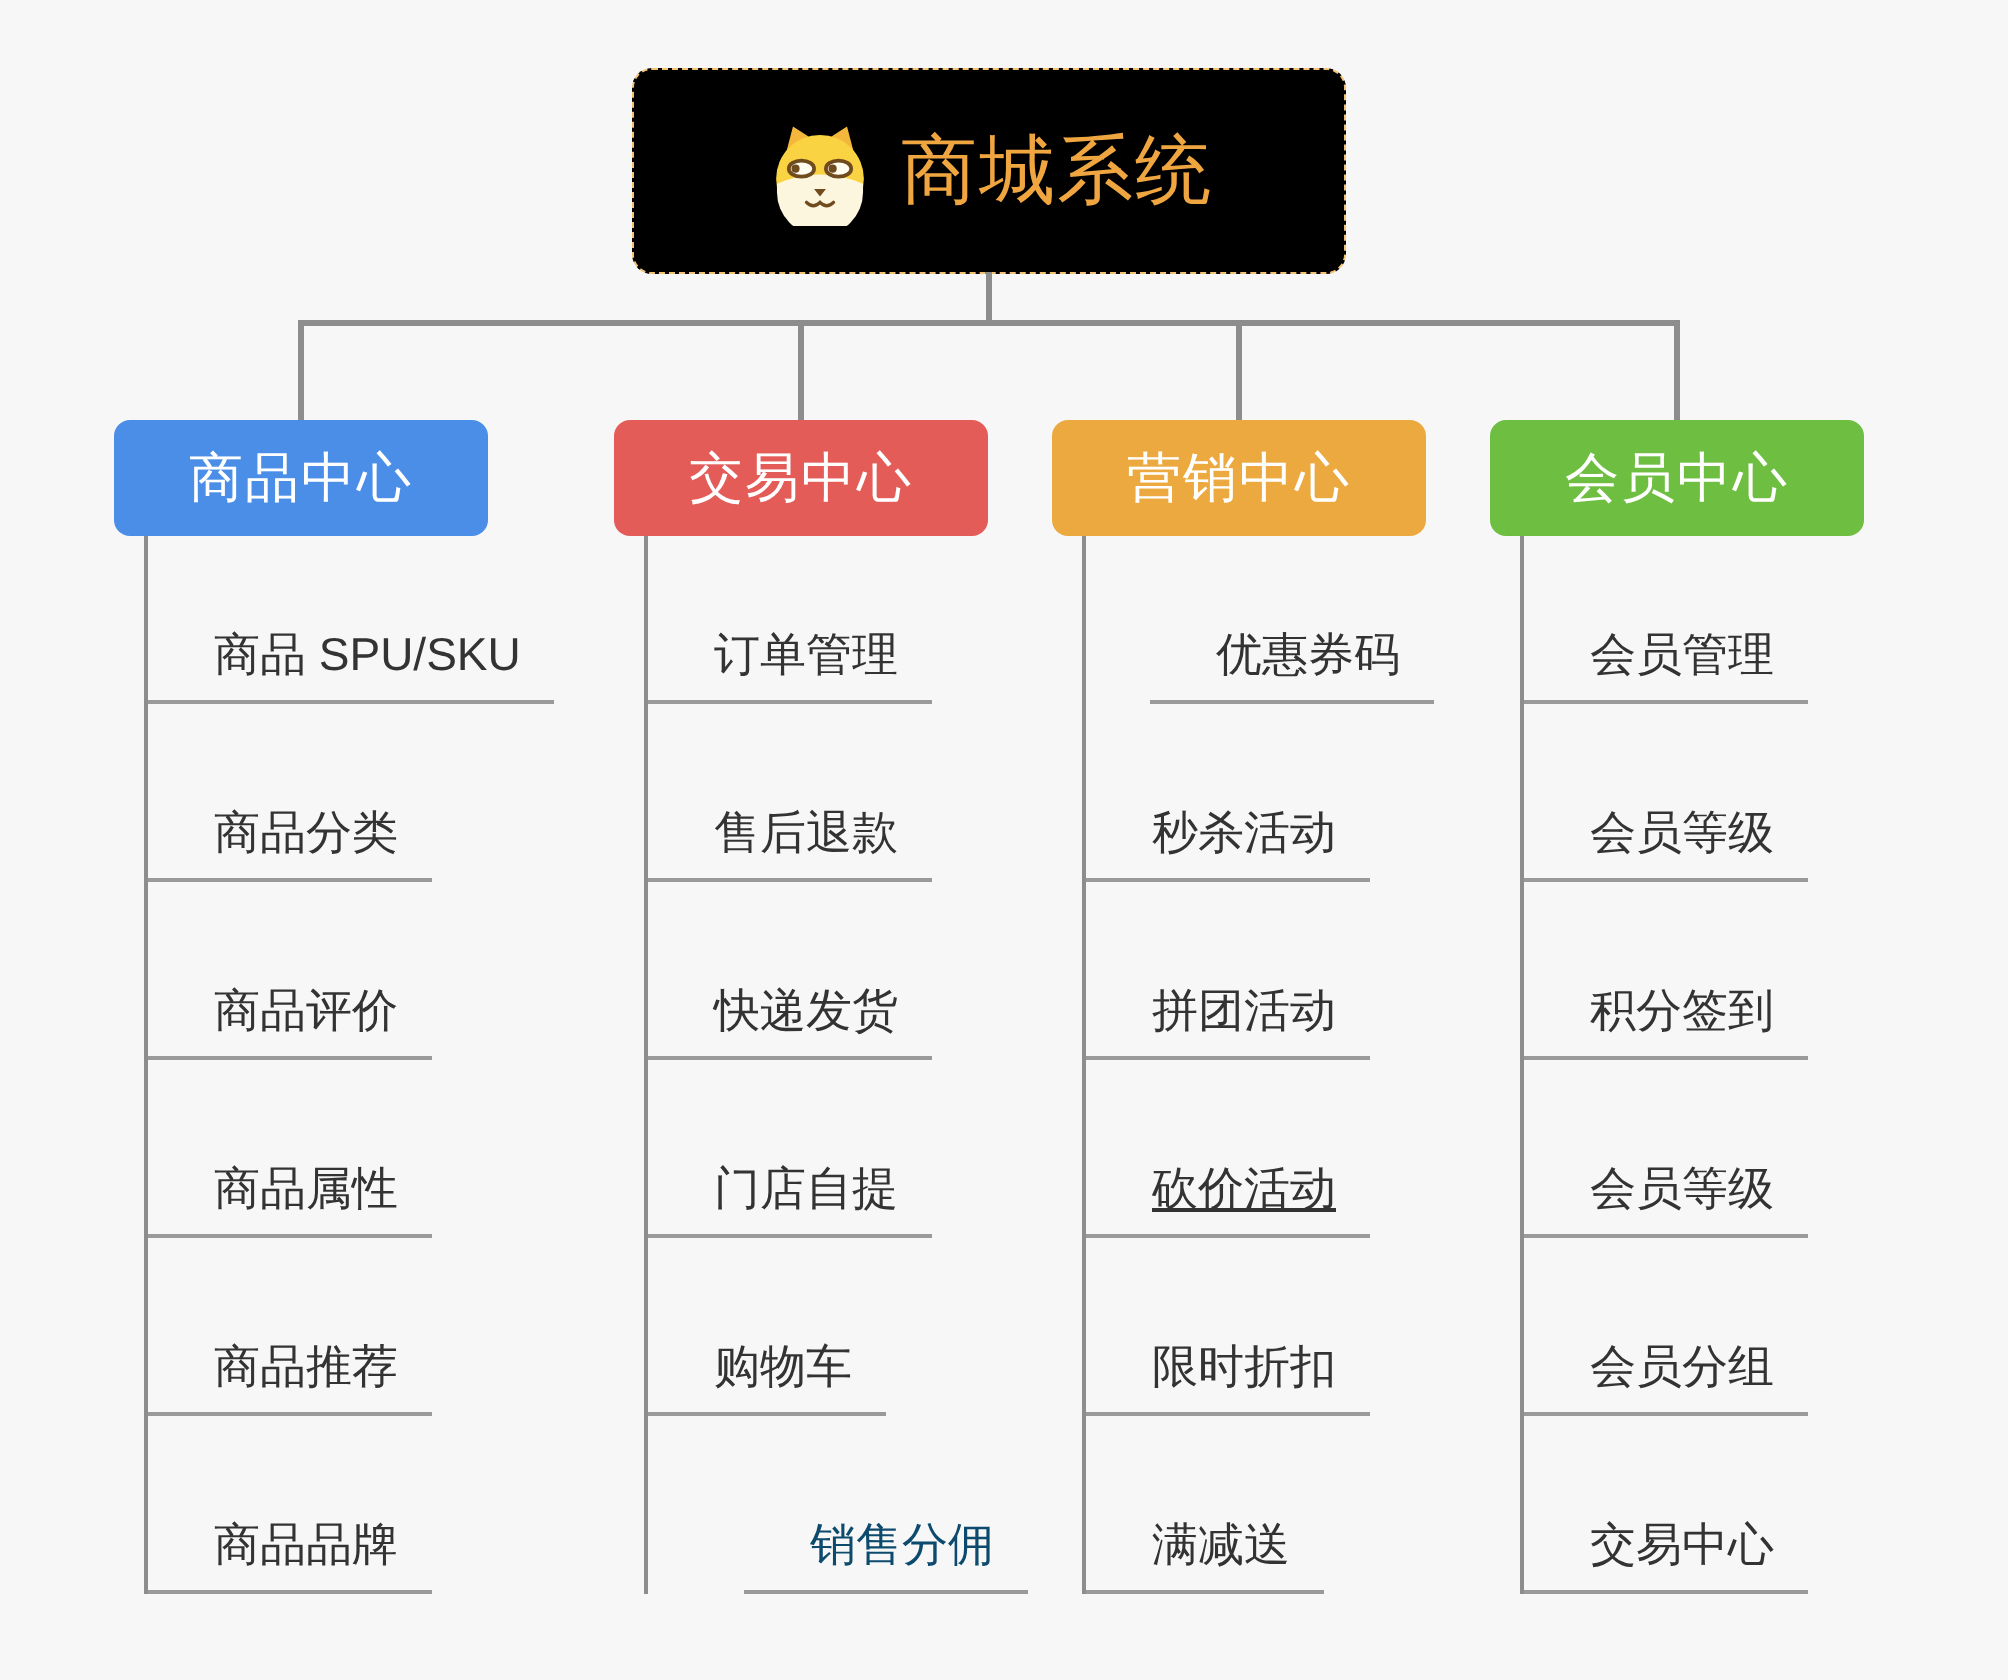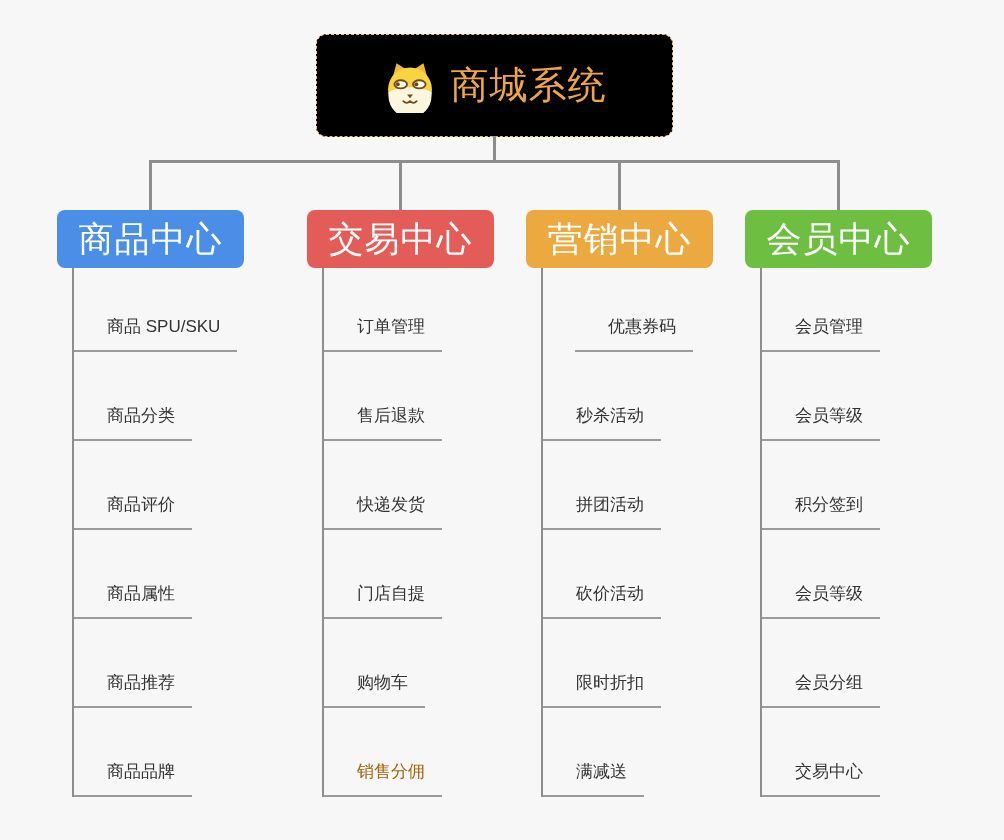--- a/index.html
+++ b/index.html
@@ -20,28 +20,28 @@
   .stem{position:absolute;left:493px;top:136px;width:3px;height:26px;background:#8d8d8d;}
   .hbar{position:absolute;left:149px;top:160px;width:691px;height:3px;background:#8d8d8d;}
   .drop{position:absolute;top:161px;width:3px;height:49px;background:#8d8d8d;}
   .drop-1{left:149px;} .drop-2{left:399px;} .drop-3{left:618px;} .drop-4{left:837px;}
   
   .branch{position:absolute;top:210px;}
   .branch-1{left:57px;} .branch-2{left:307px;} .branch-3{left:526px;} .branch-4{left:745px;}
   .branch-header{
     width:187px;height:58px;border-radius:8px;box-sizing:border-box;
     display:flex;align-items:center;justify-content:center;
-    color:#ffffff;font-size:35px;letter-spacing:1px;cursor:default;
+    color:#ffffff;font-size:27px;letter-spacing:1px;cursor:default;
   }
   .branch-children{
     margin-left:15px;border-left:2px solid #8d8d8d;height:529px;
     display:flex;flex-direction:column;align-items:flex-start;box-sizing:border-box;
   }
   .leaf{
-    margin-top:49px;line-height:30px;font-size:17px;color:#333333;
+    margin-top:49px;line-height:30px;font-size:23px;color:#333333;
     padding:0 17px 8px 33px;border-bottom:2px solid #9a9a9a;
     white-space:nowrap;cursor:default;
   }
   .leaf:first-child{margin-top:44px;}
 </style>
 </head>
 <body>
 
 <div class="canvas" style="background: rgb(247, 247, 247);">
 
@@ -81,31 +81,31 @@
   </div>
 
   <div class="branch branch-2">
     <div class="branch-header" style="background: rgb(228, 92, 88);">交易中心</div>
     <div class="branch-children" style="border-left-color: rgb(141, 141, 141);">
         <div class="leaf" style="border-bottom-color: rgb(154, 154, 154); color: rgb(51, 51, 51);">订单管理</div>
         <div class="leaf" style="border-bottom-color: rgb(154, 154, 154); color: rgb(51, 51, 51);">售后退款</div>
         <div class="leaf" style="border-bottom-color: rgb(154, 154, 154); color: rgb(51, 51, 51);">快递发货</div>
         <div class="leaf" style="border-bottom-color: rgb(154, 154, 154); color: rgb(51, 51, 51);">门店自提</div>
         <div class="leaf" style="border-bottom-color: rgb(154, 154, 154); color: rgb(51, 51, 51);">购物车</div>
-        <div class="leaf" style="border-bottom-color: rgb(154, 154, 154); color: #a16207;">销售分佣</div>
+        <div class="leaf" style="border-bottom-color: rgb(154, 154, 154); color: #0c4a6e; margin-left: 48px;">销售分佣</div>
       </div>
   </div>
 
   <div class="branch branch-3">
     <div class="branch-header" style="background: rgb(236, 169, 63);">营销中心</div>
     <div class="branch-children" style="border-left-color: rgb(141, 141, 141);">
         <div class="leaf" style="border-bottom-color: rgb(154, 154, 154); color: rgb(51, 51, 51); margin-left: 32px;">优惠券码</div>
         <div class="leaf" style="border-bottom-color: rgb(154, 154, 154); color: rgb(51, 51, 51);">秒杀活动</div>
         <div class="leaf" style="border-bottom-color: rgb(154, 154, 154); color: rgb(51, 51, 51);">拼团活动</div>
-        <div class="leaf" style="border-bottom-color: rgb(154, 154, 154); color: rgb(51, 51, 51);">砍价活动</div>
+        <div class="leaf" style="border-bottom-color: rgb(154, 154, 154); color: rgb(51, 51, 51); text-decoration: underline;">砍价活动</div>
         <div class="leaf" style="border-bottom-color: rgb(154, 154, 154); color: rgb(51, 51, 51);">限时折扣</div>
         <div class="leaf" style="border-bottom-color: rgb(154, 154, 154); color: rgb(51, 51, 51);">满减送</div>
       </div>
   </div>
 
   <div class="branch branch-4">
     <div class="branch-header" style="background: rgb(110, 190, 65);">会员中心</div>
     <div class="branch-children" style="border-left-color: rgb(141, 141, 141);">
         <div class="leaf" style="border-bottom-color: rgb(154, 154, 154); color: rgb(51, 51, 51);">会员管理</div>
         <div class="leaf" style="border-bottom-color: rgb(154, 154, 154); color: rgb(51, 51, 51);">会员等级</div>

